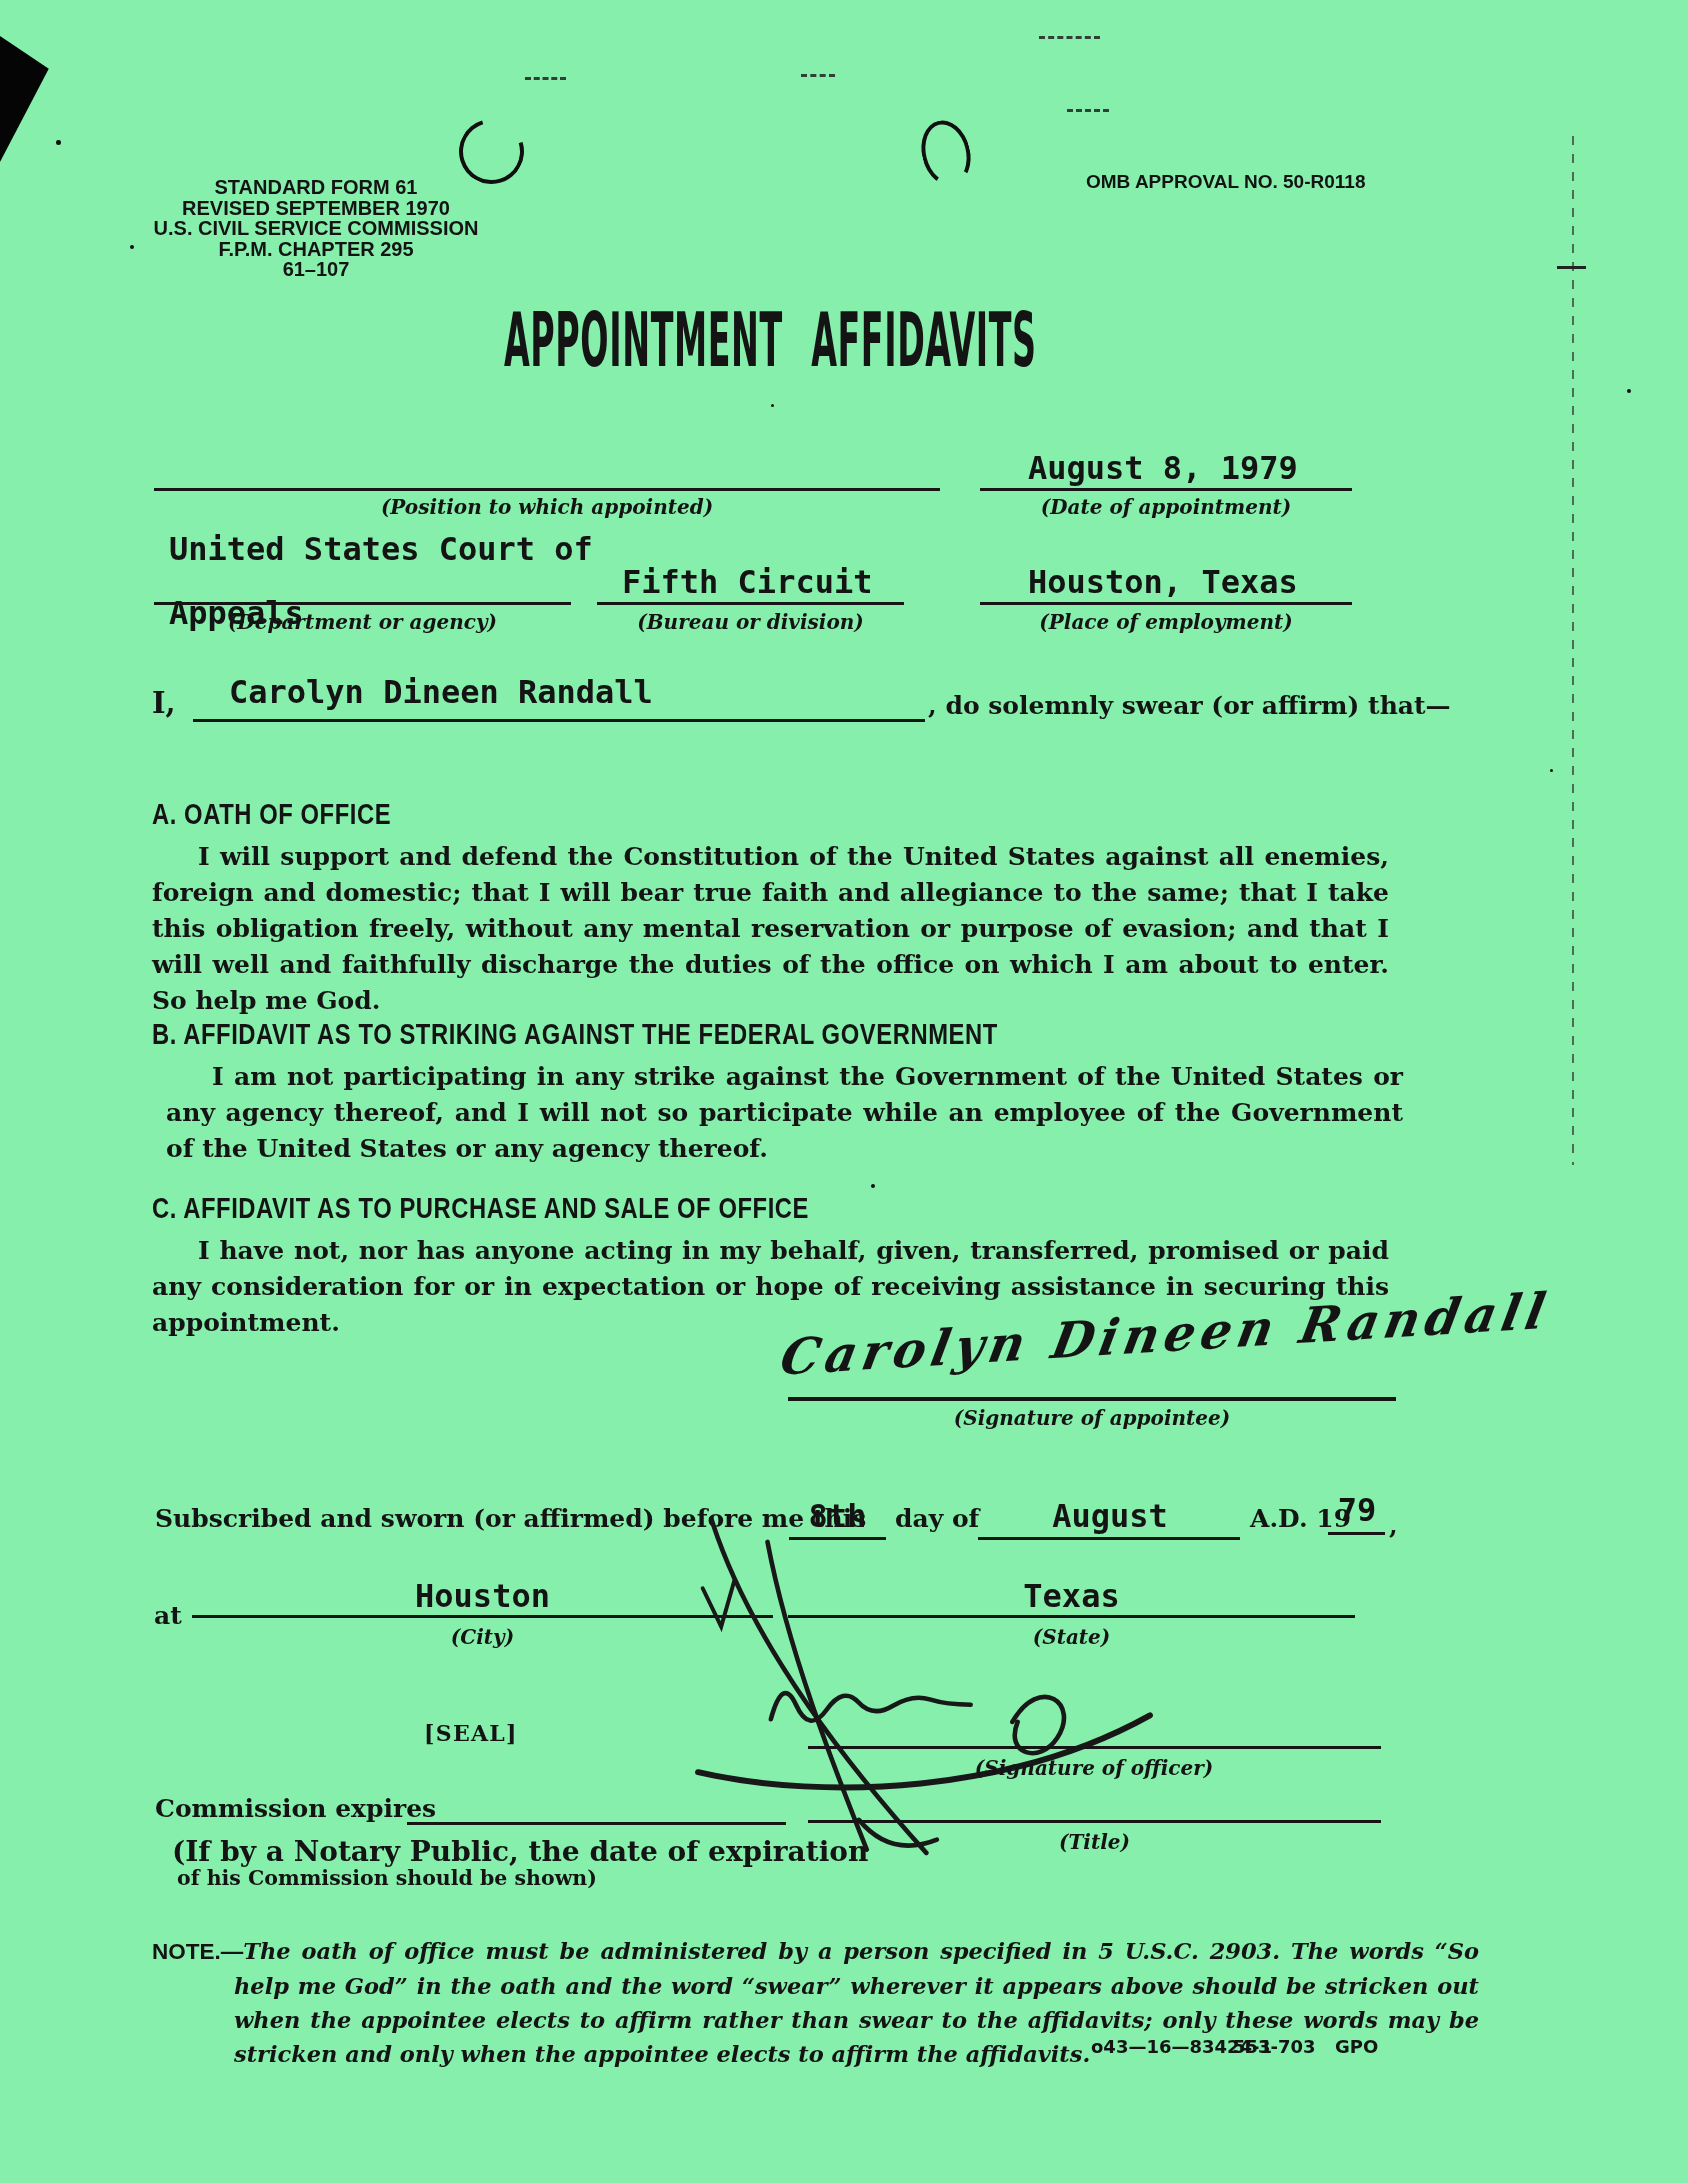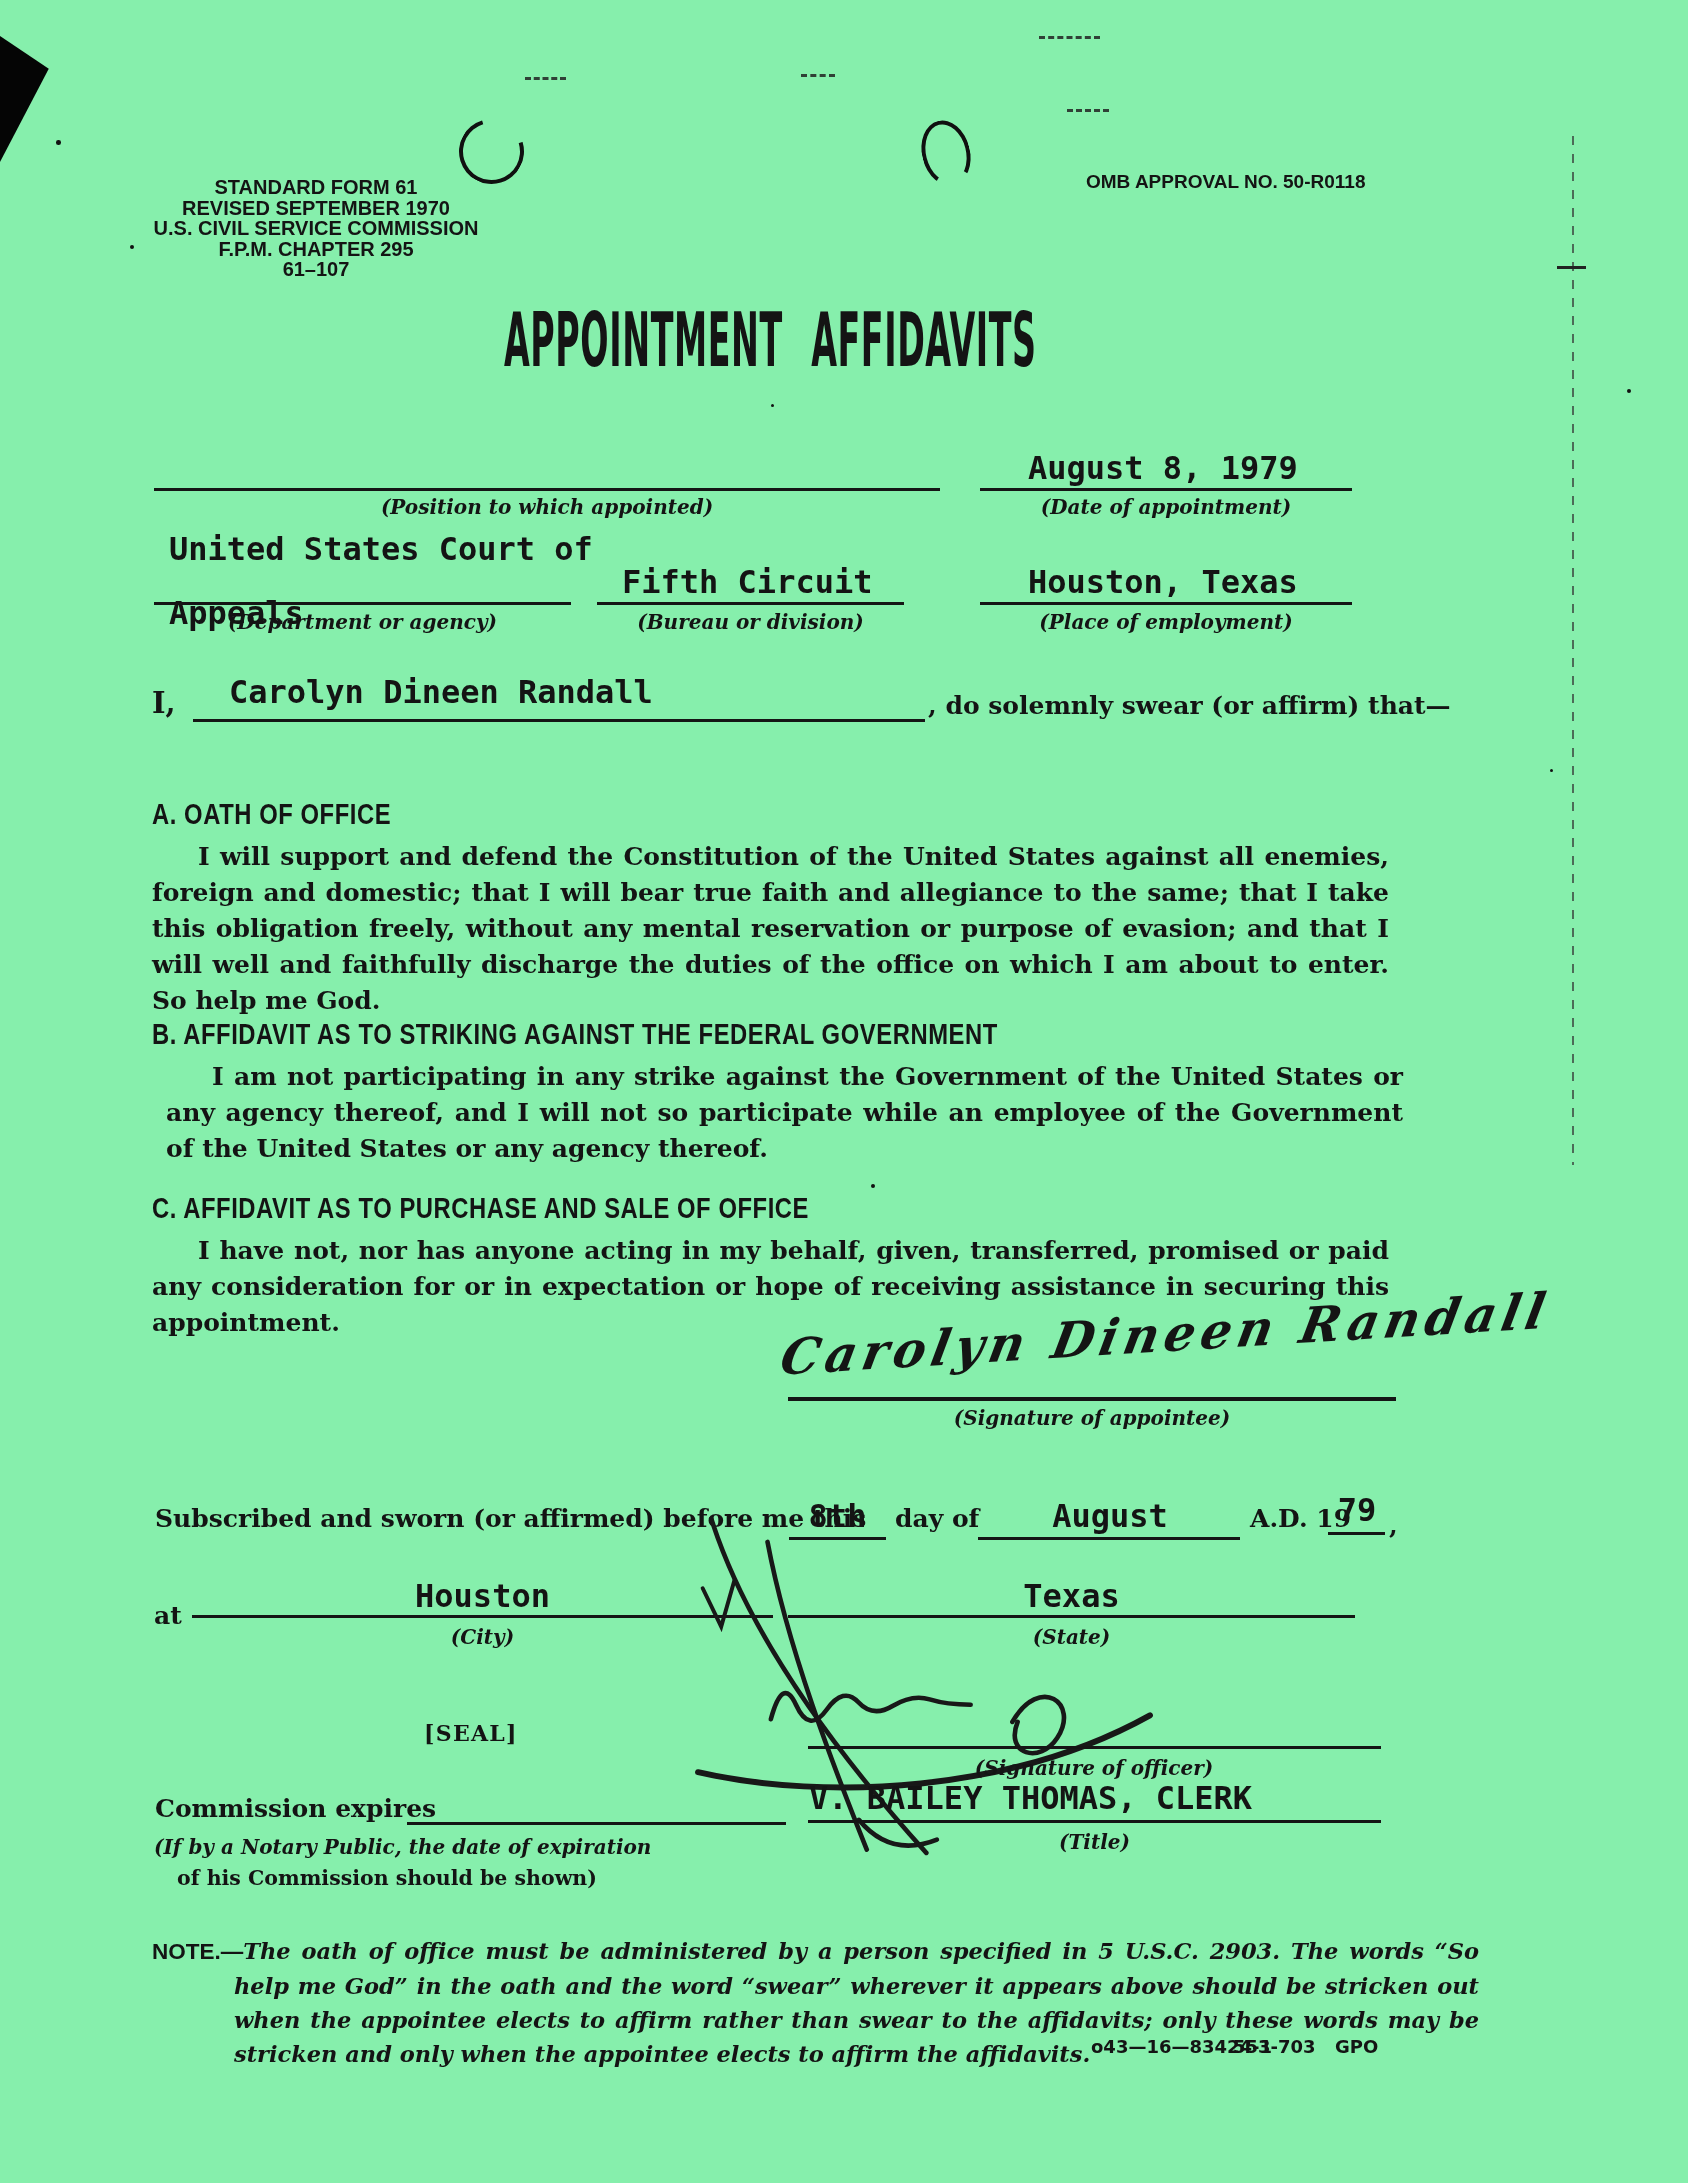--- a/index.html
+++ b/index.html
@@ -130,24 +130,23 @@
       <path d="M700,352 c42,-72 102,-28 68,24 c-26,40 -80,26 -60,-24" stroke-width="7"></path>
       <path d="M225,428 C420,472 700,458 908,342" stroke-width="9"></path>
       <path d="M468,500 q48,58 118,30" stroke-width="7"></path>
     </g>
   </svg>
   <div class="abs rule" style="left:808px;top:1746px;width:573px;"></div>
   <div class="abs label" style="left:814px;top:1756px;width:560px;">(Signature of officer)</div>
 
   <div class="abs serifb" style="left:155px;top:1794px;">Commission expires</div>
   <div class="abs rule" style="left:407px;top:1822px;width:379px;"></div>
-  <div class="abs" style="left:154px;top:1835px;font-weight:700;font-size:20px;white-space:nowrap;font-style:italic;">(If by a Notary Public, the date of expiration</div>
+  <div class="abs" style="left:172px;top:1835px;font-weight:700;font-size:28px;white-space:nowrap;">(If by a Notary Public, the date of expiration</div>
   <div class="abs" style="left:177px;top:1866px;font-weight:700;font-size:20.5px;white-space:nowrap;">of his Commission should be shown)</div>
 
-  <div class="abs mono" style="left:809px;top:1779px;">V. BAILEY THOMAS, CLERK</div>
   <div class="abs rule" style="left:808px;top:1820px;width:573px;"></div>
   <div class="abs label" style="left:808px;top:1830px;width:573px;">(Title)</div>
 
   <div class="abs note" style="left:152px;top:1905px;margin-top:29px;">
     <span class="noteprefix">NOTE.—</span><span>The oath of office must be administered by a person specified in 5 U.S.C. 2903. The words “So help me God” in the oath and the word “swear” wherever it appears above should be stricken out when the appointee elects to affirm rather than swear to the affidavits; only these words may be stricken and only when the appointee elects to affirm the affidavits.</span>
   </div>
 
   <div class="abs foot" style="left:1091px;top:2036px;">o43—16—83424-1</div>
   <div class="abs foot" style="left:1233px;top:2036px;">553-703</div>
   <div class="abs foot" style="left:1335px;top:2036px;">GPO</div>

